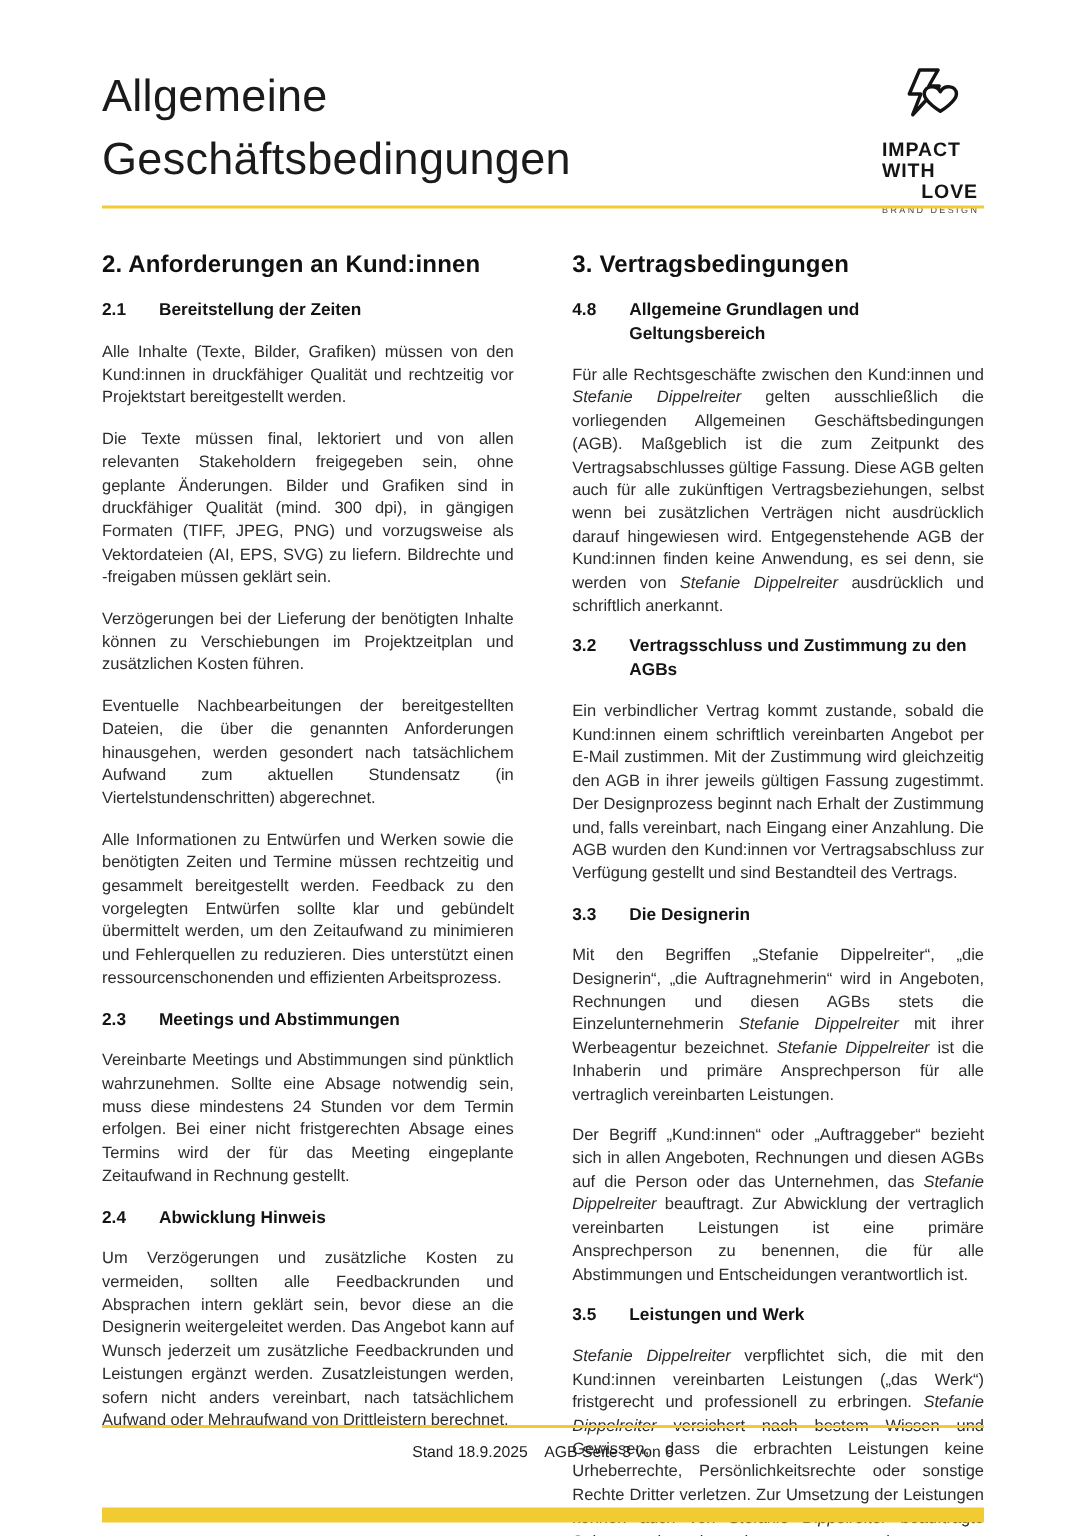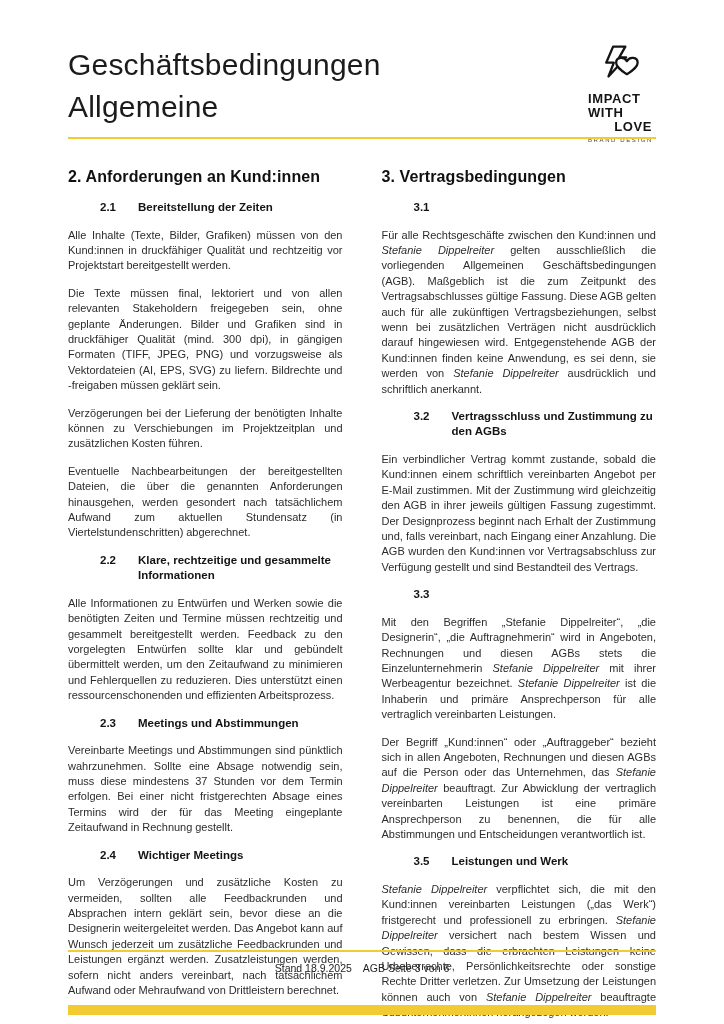--- a/index.html
+++ b/index.html
@@ -41,21 +41,21 @@
   .col { flex:1 1 0; min-width:0; }
   .section-heading {
     margin:0 0 13px; font-size:16px; line-height:20px;
     font-weight:700; color:#101010; letter-spacing:0.1px;
   }
   .item { margin-bottom:9px; }
   .item-head {
     display:flex; font-weight:700; font-size:11.5px; line-height:15.5px;
     color:#141414; margin-bottom:3px;
   }
-  .item-num { flex:0 0 38px;margin-left:32px; }
+  .item-num { flex:0 0 38px; }
   .item-title { flex:1 1 auto; }
   .item p {
     margin:12px 0 12px; font-size:11px; line-height:15.4px;
     text-align:justify; color:#2c2c2c;
     hyphens:auto; -webkit-hyphens:auto; word-spacing:-0.2px;
   }
   .item p em { }
   
   .footer-rule {
     position:absolute; left:68px; right:68px; top:950px; height:2px;
@@ -70,22 +70,22 @@
     position:absolute; left:68px; right:68px; top:1005px; height:10px;
     background:var(--accent,#F2CB32);
   }
 </style>
 </head>
 <body>
 
 <div class="page">
 
   <div class="doc-title">
+    <div>Allgemeine</div>
     <div>Geschäftsbedingungen</div>
-    <div>Allgemeine</div>
   </div>
 
   <div class="logo">
     <div class="logo-icon-wrap">
       <svg width="46" height="42" viewBox="0 0 60 54" fill="none" xmlns="http://www.w3.org/2000/svg">
         <path d="M21 3 L37 3 L29 17 L38 17 L15 42 L22 24 L12 24 Z" fill="#ffffff" stroke="#141414" stroke-width="3" stroke-linejoin="round"></path>
         <path d="M39 22 C35.5 15.5 25 16.5 25 24 C25 30.5 39 39 39 39 C39 39 53 30.5 53 24 C53 16.5 42.5 15.5 39 22 Z" fill="#ffffff" stroke="#141414" stroke-width="3" stroke-linejoin="round"></path>
       </svg>
     </div>
     <div class="logo-words">
@@ -108,65 +108,63 @@
           <span class="item-num">2.1</span>
           <span class="item-title">Bereitstellung der Zeiten</span>
         </div>
         <p>Alle Inhalte (Texte, Bilder, Grafiken) müssen von den Kund:innen in druckfähiger Qualität und rechtzeitig vor Projektstart bereitgestellt werden.</p>
         <p>Die Texte müssen final, lektoriert und von allen relevanten Stakeholdern freigegeben sein, ohne geplante Änderungen. Bilder und Grafiken sind in druckfähiger Qualität (mind. 300 dpi), in gängigen Formaten (TIFF, JPEG, PNG) und vorzugsweise als Vektordateien (AI, EPS, SVG) zu liefern. Bildrechte und -freigaben müssen geklärt sein.</p>
         <p>Verzögerungen bei der Lieferung der benötigten Inhalte können zu Verschiebungen im Projektzeitplan und zusätzlichen Kosten führen.</p>
         <p>Eventuelle Nachbearbeitungen der bereitgestellten Dateien, die über die genannten Anforderungen hinausgehen, werden gesondert nach tatsächlichem Aufwand zum aktuellen Stundensatz (in Viertelstundenschritten) abgerechnet.</p>
       </article>
 
       <article class="item">
-        <div class="item-head">
-          <span class="item-num">2.2</span>
-          <span class="item-title">Klare, rechtzeitige und gesammelte Informationen</span>
-        </div>
         <p>Alle Informationen zu Entwürfen und Werken sowie die benötigten Zeiten und Termine müssen rechtzeitig und gesammelt bereitgestellt werden. Feedback zu den vorgelegten Entwürfen sollte klar und gebündelt übermittelt werden, um den Zeitaufwand zu minimieren und Fehlerquellen zu reduzieren. Dies unterstützt einen ressourcenschonenden und effizienten Arbeitsprozess.</p>
       </article>
 
       <article class="item">
         <div class="item-head">
           <span class="item-num">2.3</span>
           <span class="item-title">Meetings und Abstimmungen</span>
         </div>
-        <p>Vereinbarte Meetings und Abstimmungen sind pünktlich wahrzunehmen. Sollte eine Absage notwendig sein, muss diese mindestens 37 Stunden vor dem Termin erfolgen. Bei einer nicht fristgerechten Absage eines Termins wird der für das Meeting eingeplante Zeitaufwand in Rechnung gestellt.</p>
+        <p>Vereinbarte Meetings und Abstimmungen sind pünktlich wahrzunehmen. Sollte eine Absage notwendig sein, muss diese mindestens 24 Stunden vor dem Termin erfolgen. Bei einer nicht fristgerechten Absage eines Termins wird der für das Meeting eingeplante Zeitaufwand in Rechnung gestellt.</p>
       </article>
 
       <article class="item">
         <div class="item-head">
           <span class="item-num">2.4</span>
-          <span class="item-title">Wichtiger Meetings</span>
+          <span class="item-title">Abwicklung Hinweis</span>
         </div>
         <p>Um Verzögerungen und zusätzliche Kosten zu vermeiden, sollten alle Feedbackrunden und Absprachen intern geklärt sein, bevor diese an die Designerin weitergeleitet werden. Das Angebot kann auf Wunsch jederzeit um zusätzliche Feedbackrunden und Leistungen ergänzt werden. Zusatzleistungen werden, sofern nicht anders vereinbart, nach tatsächlichem Aufwand oder Mehraufwand von Drittleistern berechnet.</p>
       </article>
     </section>
 
     <section class="col">
       <h2 class="section-heading">3. Vertragsbedingungen</h2>
 
       <article class="item">
         <div class="item-head">
-          <span class="item-num">3.1</span>
+          <span class="item-num">4.8</span>
+          <span class="item-title">Allgemeine Grundlagen und Geltungsbereich</span>
         </div>
         <p>Für alle Rechtsgeschäfte zwischen den Kund:innen und <em>Stefanie Dippelreiter</em> gelten ausschließlich die vorliegenden Allgemeinen Geschäftsbedingungen (AGB). Maßgeblich ist die zum Zeitpunkt des Vertragsabschlusses gültige Fassung. Diese AGB gelten auch für alle zukünftigen Vertragsbeziehungen, selbst wenn bei zusätzlichen Verträgen nicht ausdrücklich darauf hingewiesen wird. Entgegenstehende AGB der Kund:innen finden keine Anwendung, es sei denn, sie werden von <em>Stefanie Dippelreiter</em> ausdrücklich und schriftlich anerkannt.</p>
       </article>
 
       <article class="item">
         <div class="item-head">
           <span class="item-num">3.2</span>
           <span class="item-title">Vertragsschluss und Zustimmung zu den AGBs</span>
         </div>
         <p>Ein verbindlicher Vertrag kommt zustande, sobald die Kund:innen einem schriftlich vereinbarten Angebot per E-Mail zustimmen. Mit der Zustimmung wird gleichzeitig den AGB in ihrer jeweils gültigen Fassung zugestimmt. Der Designprozess beginnt nach Erhalt der Zustimmung und, falls vereinbart, nach Eingang einer Anzahlung. Die AGB wurden den Kund:innen vor Vertragsabschluss zur Verfügung gestellt und sind Bestandteil des Vertrags.</p>
       </article>
 
       <article class="item">
         <div class="item-head">
           <span class="item-num">3.3</span>
+          <span class="item-title">Die Designerin</span>
         </div>
         <p>Mit den Begriffen „Stefanie Dippelreiter“, „die Designerin“, „die Auftragnehmerin“ wird in Angeboten, Rechnungen und diesen AGBs stets die Einzelunternehmerin <em>Stefanie Dippelreiter</em> mit ihrer Werbeagentur bezeichnet. <em>Stefanie Dippelreiter</em> ist die Inhaberin und primäre Ansprechperson für alle vertraglich vereinbarten Leistungen.</p>
       </article>
 
       <article class="item">
         <p>Der Begriff „Kund:innen“ oder „Auftraggeber“ bezieht sich in allen Angeboten, Rechnungen und diesen AGBs auf die Person oder das Unternehmen, das <em>Stefanie Dippelreiter</em> beauftragt. Zur Abwicklung der vertraglich vereinbarten Leistungen ist eine primäre Ansprechperson zu benennen, die für alle Abstimmungen und Entscheidungen verantwortlich ist.</p>
       </article>
 
       <article class="item">
         <div class="item-head">

